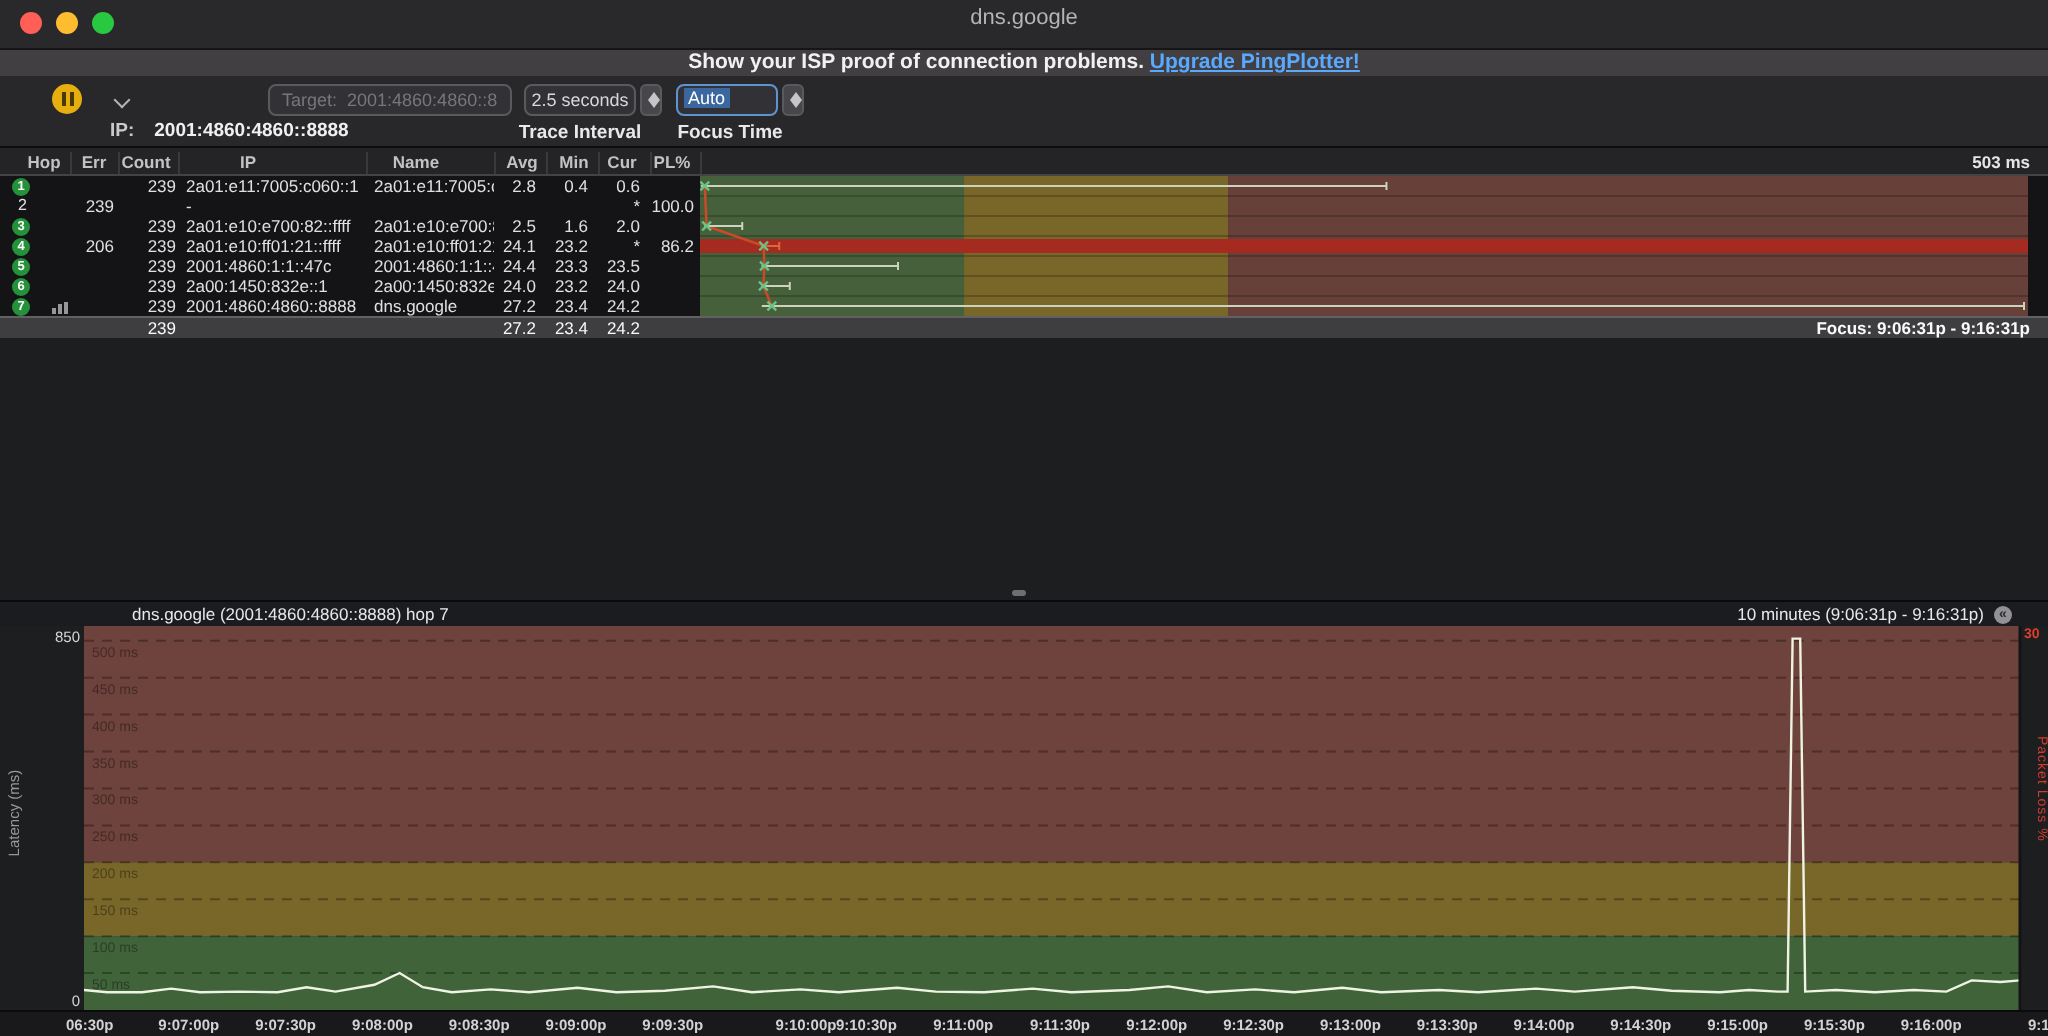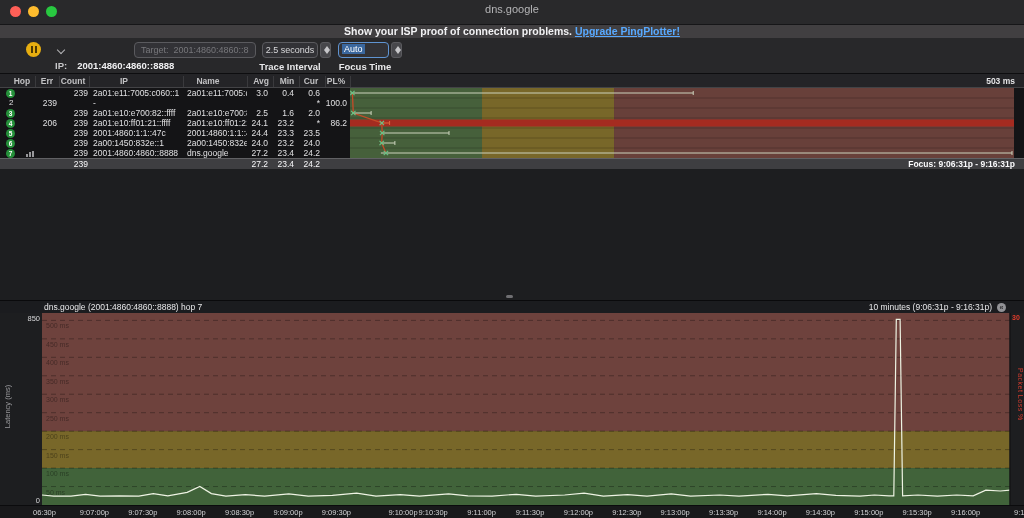--- a/index.html
+++ b/index.html
@@ -79,35 +79,35 @@
     border-top:1px solid #616164; font-size:8.5px; line-height:10px; color:#fafafc; }
   #summary-row .cell { position:absolute; top:0; }
   #focus-range { position:absolute; right:9px; top:0; font-weight:bold; font-size:8.5px; }
   #upper-graph { position:absolute; left:350px; top:88px; }
   
   #splitter-dot { position:absolute; left:506px; top:295px; width:7px; height:3px; border-radius:2px;
     background:#6f6f72; }
   
   #tl-header { position:absolute; left:0; top:300px; width:1024px; height:13px; background:#1b1c1f;
     border-top:1px solid #0a0a0c; font-size:8.5px; line-height:12px; color:#e8e8ea; }
-  #tl-title { position:absolute; left:44px; top:0; }
+  #tl-title { position:absolute; left:66px; top:0; }
   #tl-range { position:absolute; right:32px; top:0; }
   #tl-expander { position:absolute; right:18px; top:2px; width:9px; height:9px; border-radius:50%;
     background:#929296; color:#2c2c2e; font-size:7px; line-height:9px; text-align:center; font-weight:bold; }
   #tl-plot { position:absolute; left:0; top:313px; }
   #y-max { position:absolute; left:16px; top:314px; width:24px; text-align:right; font-size:7.5px; color:#d6d6d8; }
   #y-min { position:absolute; left:28px; top:496px; width:12px; text-align:right; font-size:7.5px; color:#d6d6d8; }
   #lat-axis { position:absolute; left:-28px; top:402px; width:70px; text-align:center;
     transform:rotate(-90deg); font-size:7.5px; color:#98989b; }
   #loss-axis { position:absolute; left:1012px; top:368px; width:12px; font-size:7px; color:#cf3b2e;
     writing-mode:vertical-rl; letter-spacing:0.5px; }
   #loss-max { position:absolute; left:1012px; top:314px; font-size:7px; color:#e23c2b; font-weight:bold; }
   #time-axis { position:absolute; left:0; top:505px; width:1024px; height:13px; background:#19191b;
     border-top:1px solid #0b0b0d; overflow:hidden; }
-  .t-lab { position:absolute; top:2px; font-size:7.5px; color:#d2d2d4; white-space:nowrap; }
+  .t-lab { position:absolute; top:2px; font-size:7.5px; color:#d2d2d4; white-space:nowrap;font-weight:bold; }
 </style>
 </head>
 <body>
 
 <div id="window">
 
   <div id="titlebar">
     <div class="tl" id="tl-close"></div>
     <div class="tl" id="tl-min"></div>
     <div class="tl" id="tl-max"></div>
@@ -170,21 +170,21 @@
       <span class="sep" style="left: 350px;"></span>
     </div>
 
   <div id="tbody">
       <div class="t-row" style="top: 0px;">
         <span class="hop-badge">1</span>
         <div class="cell num" style="left: 30px; width: 27px;"></div>
         <div class="cell num" style="left: 58px; width: 30px;">239</div>
         <div class="cell " style="left: 93px; width: 90px;">2a01:e11:7005:c060::1</div>
         <div class="cell " style="left: 187px; width: 60px;">2a01:e11:7005:c060::1</div>
-        <div class="cell num" style="left: 242px; width: 26px;">3.0</div>
+        <div class="cell num" style="left: 242px; width: 26px;">2.8</div>
         <div class="cell num" style="left: 268px; width: 26px; text-align: right;">0.4</div>
         <div class="cell num" style="left: 294px; width: 26px;">0.6</div>
         <div class="cell num" style="left: 320px; width: 27px;"></div>
       </div>
       <div class="t-row" style="top: 10px;">
         <span class="hop-plain">2</span>
         <div class="cell num" style="left: 30px; width: 27px;">239</div>
         <div class="cell num" style="left: 58px; width: 30px;"></div>
         <div class="cell " style="left: 93px; width: 90px;">-</div>
         <div class="cell " style="left: 187px; width: 60px;"></div>

